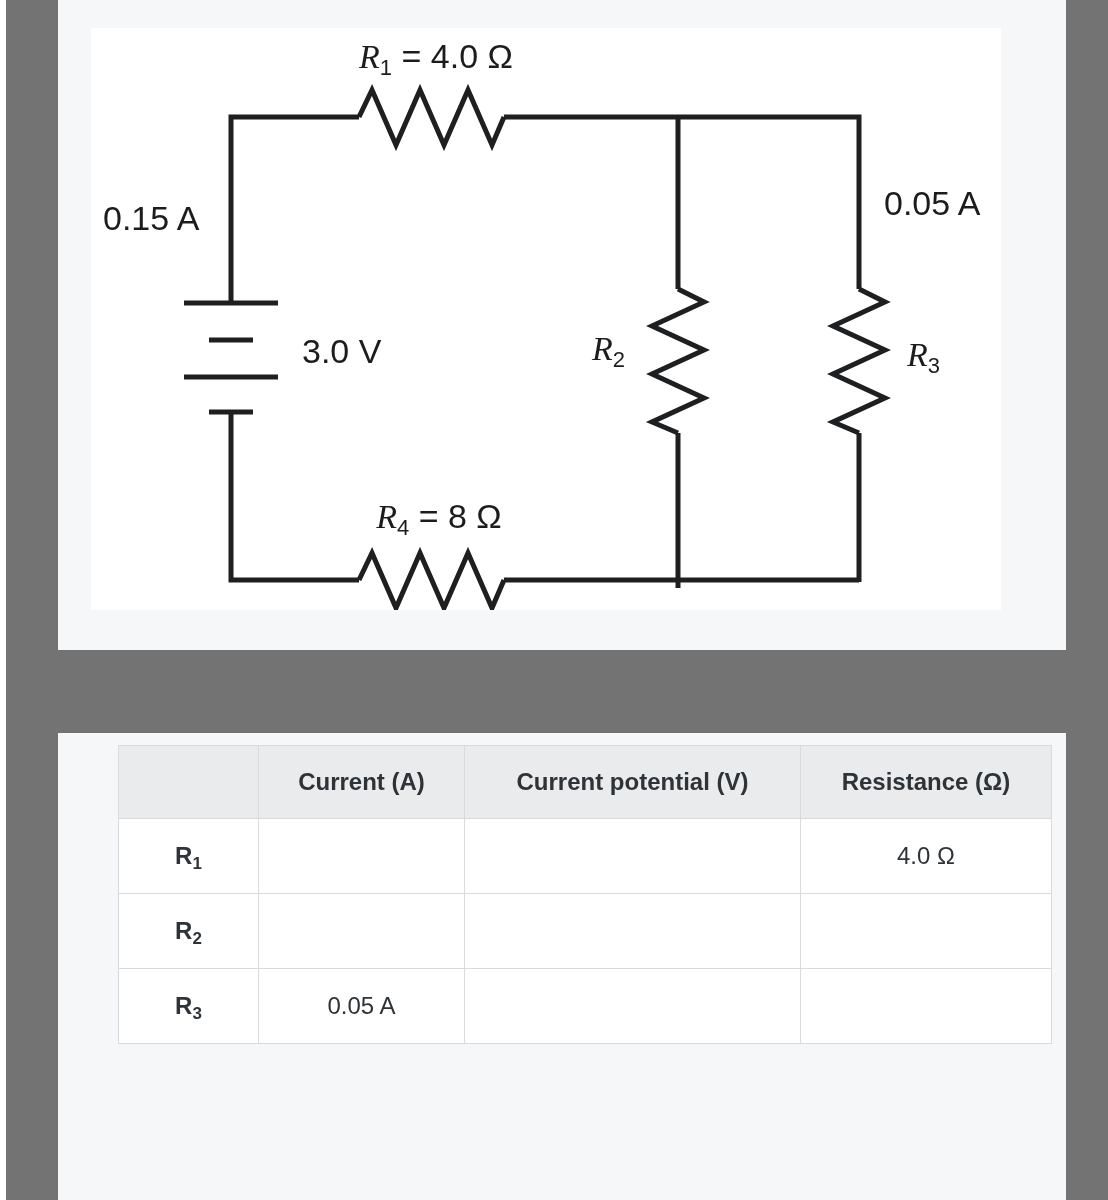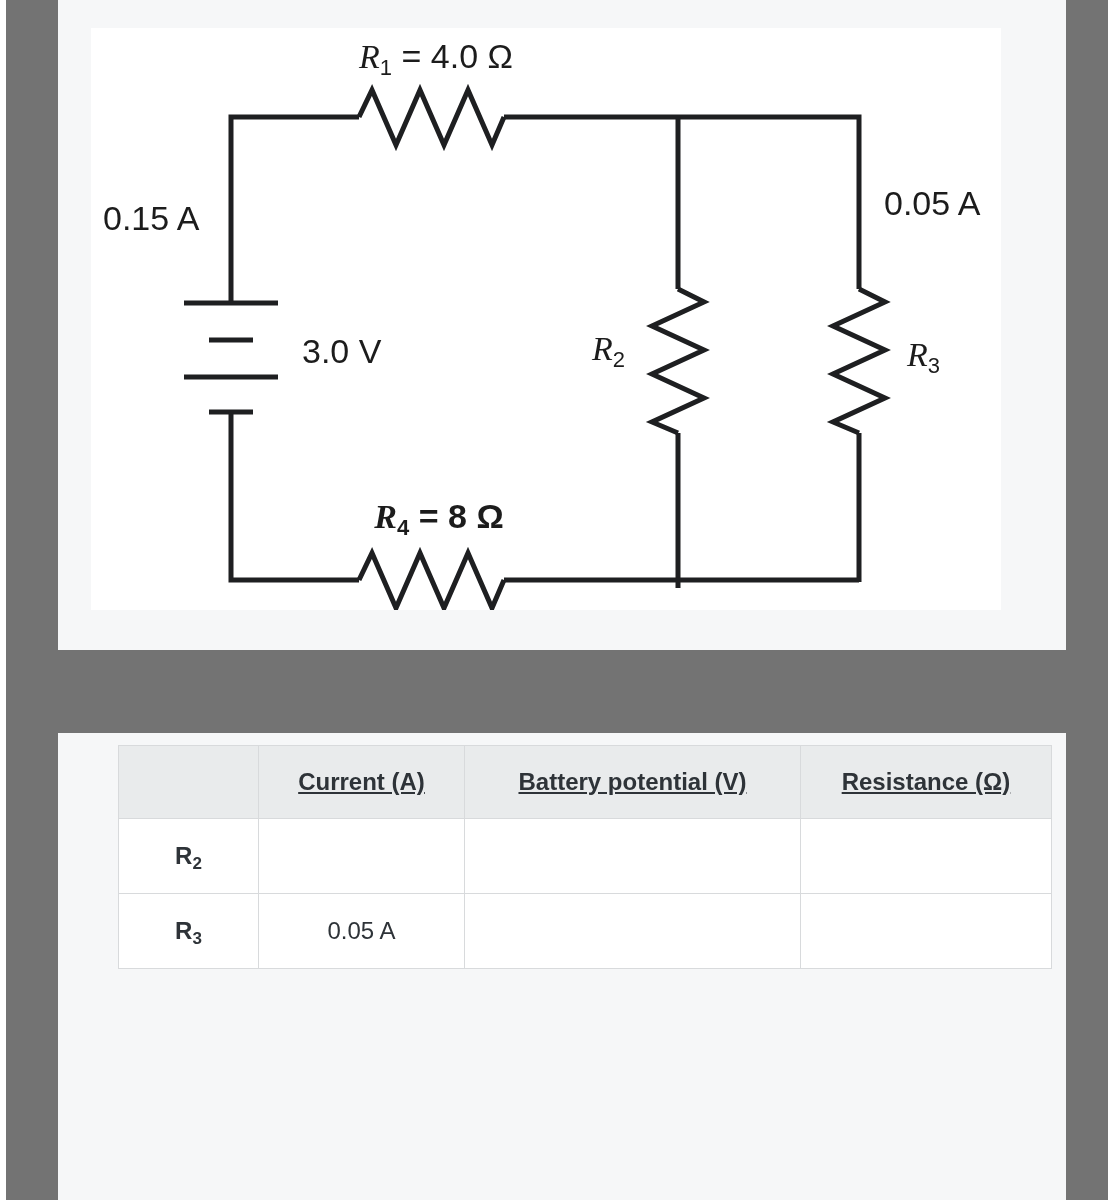--- a/index.html
+++ b/index.html
@@ -55,21 +55,20 @@
     border: 1px solid #d8dadc;
     text-align: center;
     vertical-align: middle;
     padding: 0;
     overflow: hidden;
   }
   #results-table thead th {
     background: #e9ebec;
     height: 72px;
     font-weight: bold;
-    text-decoration: underline;
   }
   #results-table tbody td, #results-table tbody th {
     height: 74px;
     background: #ffffff;
   }
   #results-table tbody th { font-weight: bold; }
   #results-table .col-label { width: 140px; }
   #results-table .col-current { width: 206px; }
   #results-table .col-potential { width: 336px; }
   #results-table .col-resistance { width: 251px; }
@@ -126,39 +125,45 @@
     <div class="clabel" style="left:12px; top:172px;"><span>0.15 A</span></div>
 
     <div class="clabel" style="left:211px; top:305px;"><span>3.0 V</span></div>
 
     <div class="clabel" style="left:501px; top:302px;"><span class="rsym">R</span><sub>2</sub></div>
 
     <div class="clabel" style="left:816px; top:308px;"><span class="rsym">R</span><sub>3</sub></div>
 
     <div class="clabel" style="left:793px; top:157px;"><span>0.05 A</span></div>
 
-    <div class="clabel lbl-center" style="left:248px; top:470px; width:200px;font-weight:bold;"><span class="rsym">R</span><sub>4</sub><span> = 8 Ω</span></div>
+    <div class="clabel lbl-center" style="left:248px; top:470px; width:200px;"><span class="rsym">R</span><sub>4</sub><span> = 8 Ω</span></div>
   </div>
 
   <table id="results-table">
     <colgroup>
       <col class="col-label">
         <col class="col-current">
         <col class="col-potential">
         <col class="col-resistance">
     </colgroup>
     <thead>
       <tr>
         <th></th>
         <th>Current (A)</th>
-        <th>Battery potential (V)</th>
+        <th>Current potential (V)</th>
         <th>Resistance (Ω)</th>
       </tr>
     </thead>
     <tbody>
+      <tr>
+        <th><span>R</span><sub>1</sub></th>
+        <td></td>
+        <td></td>
+        <td>4.0 Ω</td>
+      </tr>
       <tr>
         <th><span>R</span><sub>2</sub></th>
         <td></td>
         <td></td>
         <td></td>
       </tr>
       <tr>
         <th><span>R</span><sub>3</sub></th>
         <td>0.05 A</td>
         <td></td>

